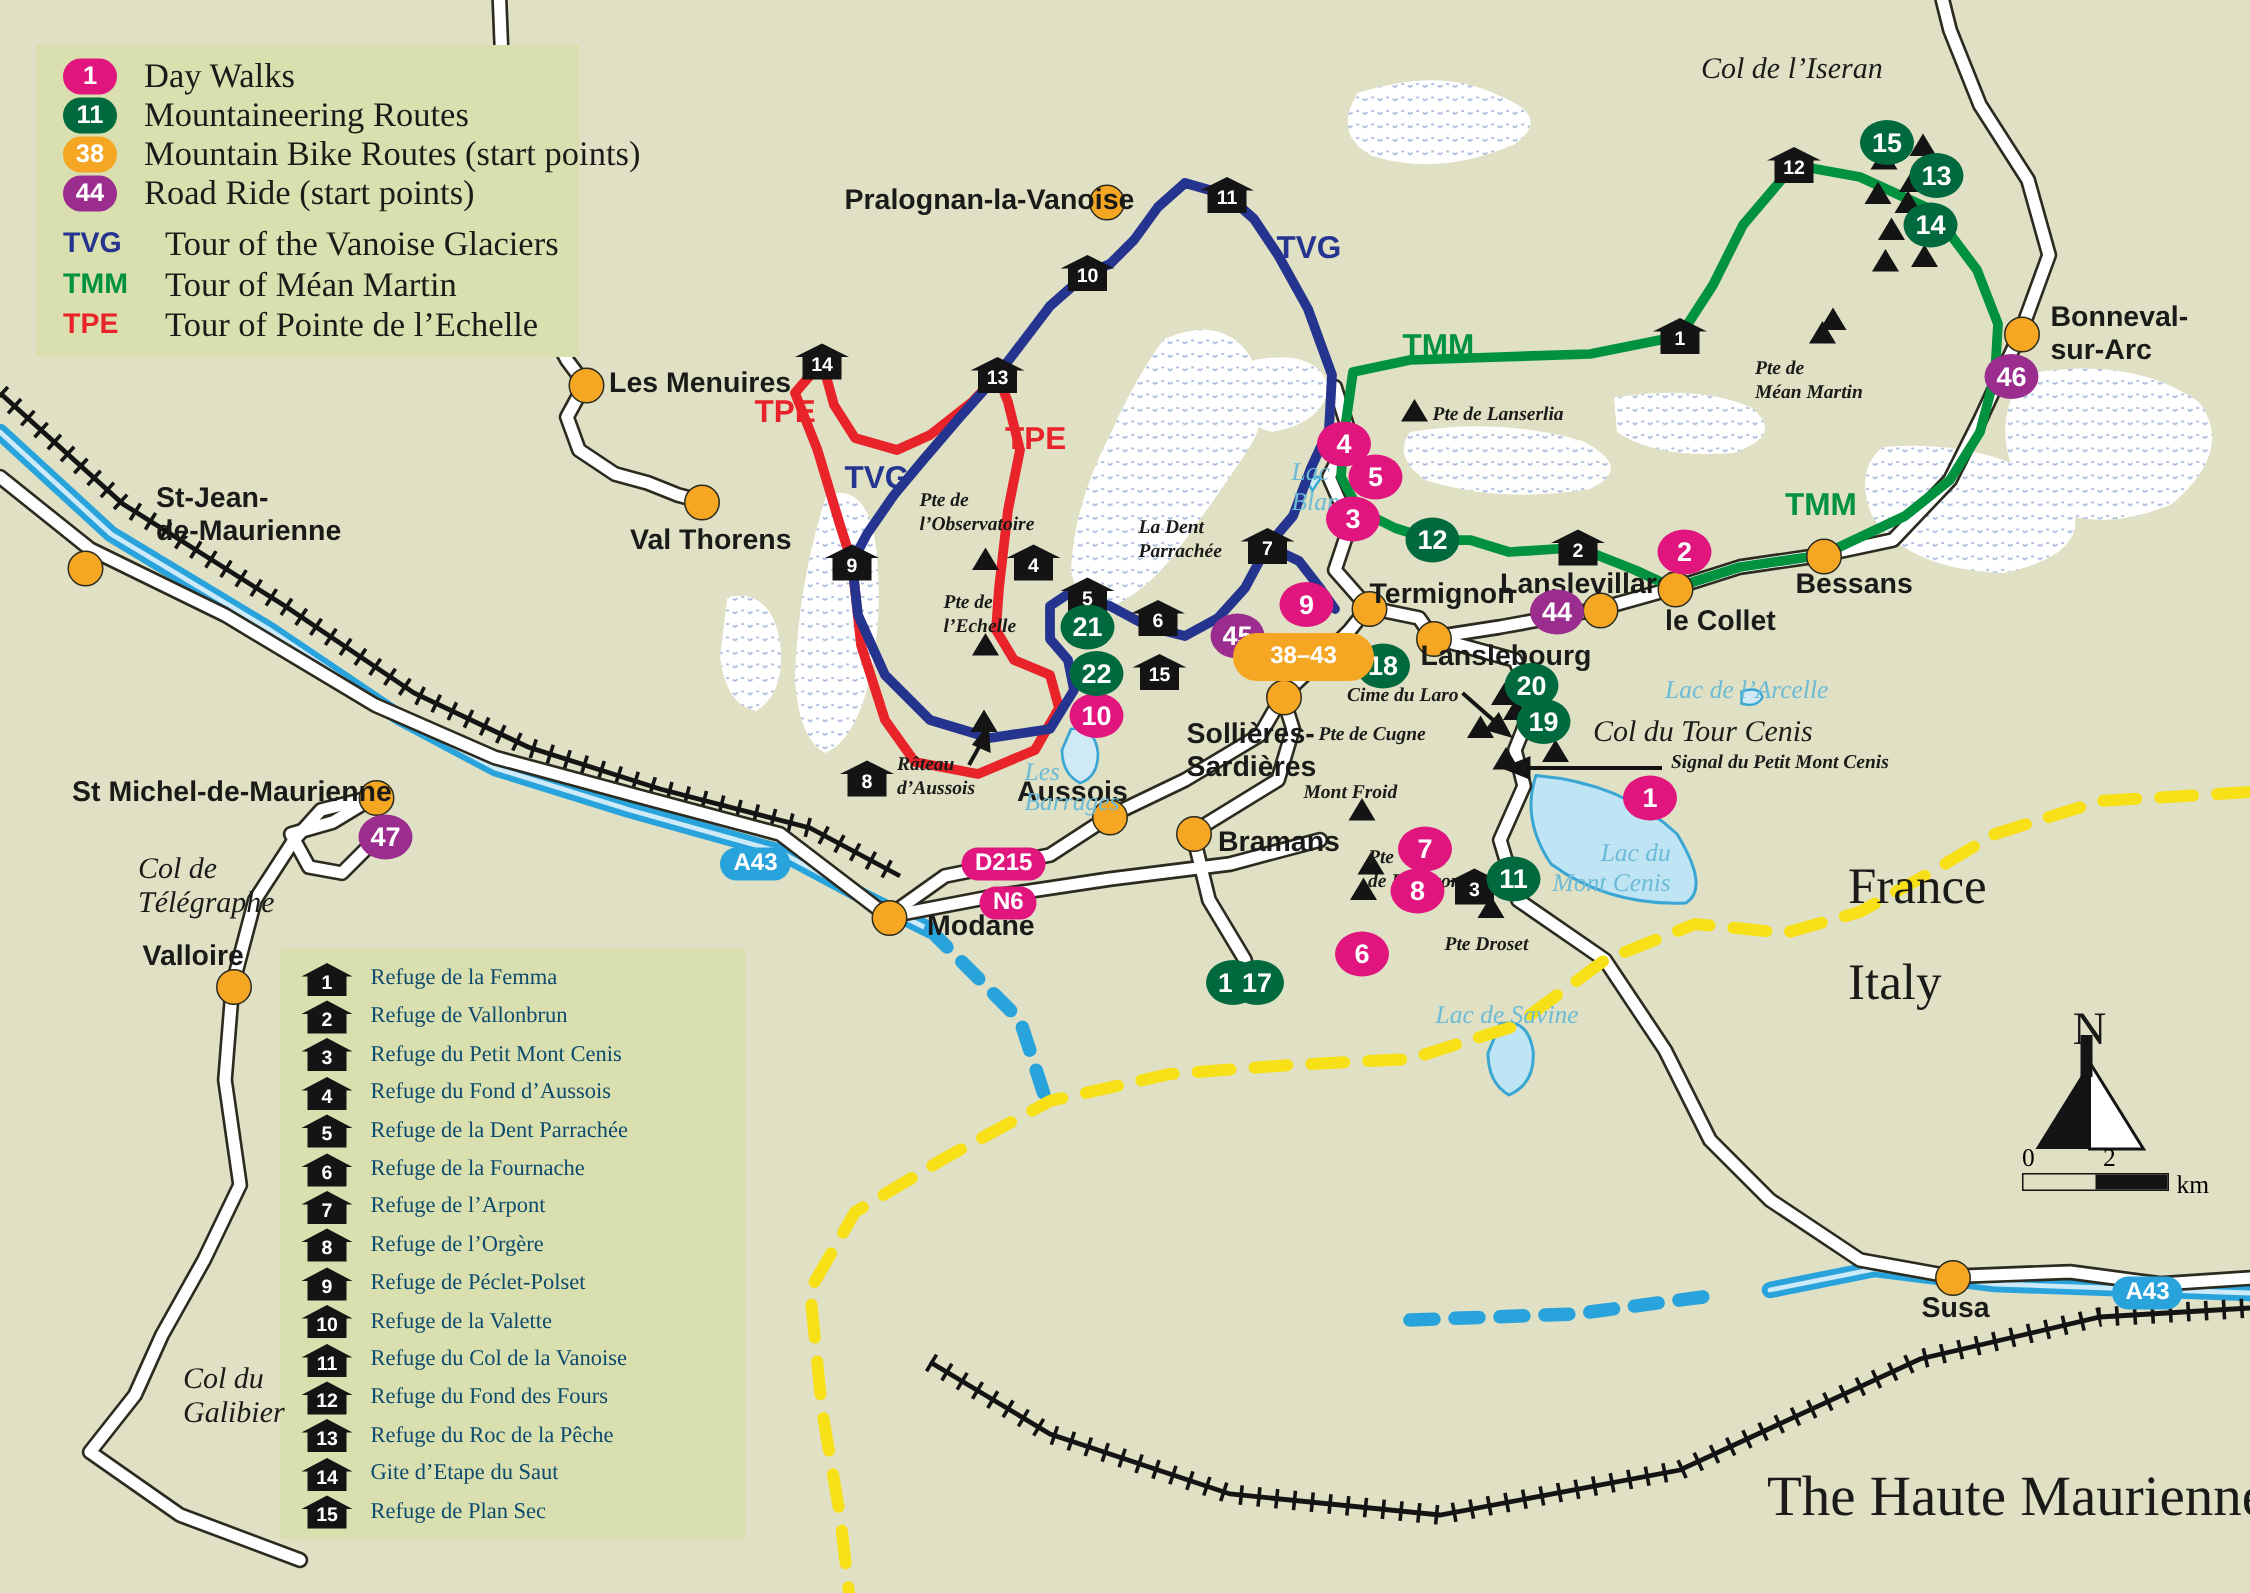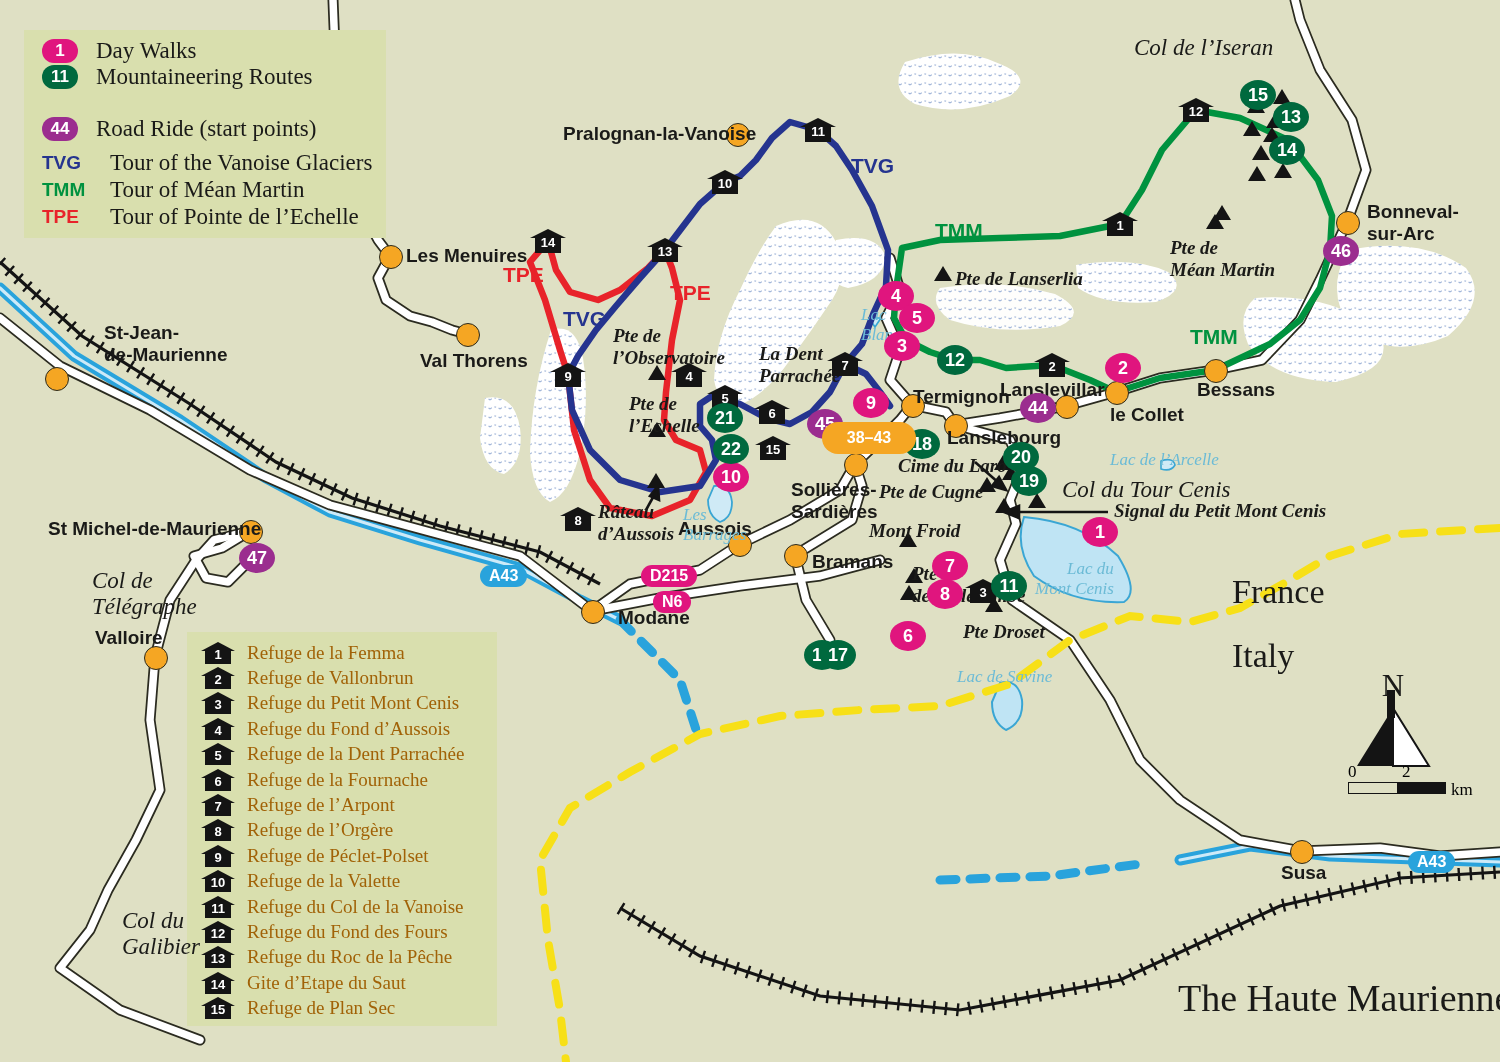--- a/index.html
+++ b/index.html
@@ -14,21 +14,21 @@
 
   .leg-row{position:absolute;display:flex;align-items:center;height:26px;}
   .leg-label{font-size:23px;color:#1a1a18;white-space:nowrap;font-family:"Liberation Serif",serif;}
   .leg-badge{width:36px;height:24px;border-radius:12px;color:#fff;font-weight:bold;
              font-size:17px;display:flex;align-items:center;justify-content:center;
              margin-right:18px;font-family:"Liberation Sans",sans-serif;}
   .leg-code{width:54px;font-weight:bold;font-size:19px;margin-right:14px;
             font-family:"Liberation Sans",sans-serif;}
 
   .ref-row{position:absolute;display:flex;align-items:center;left:14px;height:25px;}
-  .ref-label{font-size:19px;color:#a16207;white-space:nowrap;font-family:"Liberation Serif",serif;}
+  .ref-label{font-size:15px;color:#0c4a6e;white-space:nowrap;font-family:"Liberation Serif",serif;}
   .hut{position:relative;width:34px;height:22px;margin-right:12px;flex:0 0 34px;}
   .hut .body{position:absolute;left:4px;bottom:0;width:26px;height:15px;background:#141414;}
   .hut .roof{position:absolute;left:0;top:0;width:0;height:0;
              border-left:17px solid transparent;border-right:17px solid transparent;
              border-bottom:9px solid #141414;}
   .hut .num{position:absolute;left:0;top:5px;width:34px;text-align:center;color:#fff;
             font-size:13px;font-weight:bold;line-height:16px;
             font-family:"Liberation Sans",sans-serif;z-index:2;}
 
   
@@ -48,23 +48,23 @@
 
   .town{position:absolute;width:22px;height:22px;border-radius:50%;background:#f5a623;
         border:1.6px solid #2b2b20;margin-left:-11px;margin-top:-11px;}
 
   .peak{position:absolute;width:0;height:0;border-left:9px solid transparent;
         border-right:9px solid transparent;border-bottom:15px solid #141414;
         margin-left:-9px;margin-top:-15px;}
 
   .lbl{position:absolute;white-space:pre;color:#1a1a18;}
   .t-town{font-family:"Liberation Sans",sans-serif;font-weight:bold;font-size:19px;}
-  .t-peak{font-family:"Liberation Serif",serif;font-style:italic;font-weight:bold;font-size:19px;}
+  .t-peak{font-family:"Liberation Serif",serif;font-style:italic;font-weight:bold;font-size:13px;}
   .t-water{font-family:"Liberation Serif",serif;font-style:italic;font-size:17px;color:#6cbbd6;}
-  .t-col{font-family:"Liberation Serif",serif;font-style:italic;font-size:23px;color:#1a1a18;}
+  .t-col{font-family:"Liberation Serif",serif;font-style:italic;font-size:20px;color:#1a1a18;}
   .t-country{font-family:"Liberation Serif",serif;font-size:34px;color:#1a1a18;}
   .t-title{font-family:"Liberation Serif",serif;font-size:38px;color:#1a1a18;}
   .t-route{font-family:"Liberation Sans",sans-serif;font-weight:bold;font-size:21px;}
 
   .roadtag{position:absolute;border-radius:11px;color:#fff;font-weight:bold;
            font-size:16px;height:22px;display:flex;align-items:center;justify-content:center;
            padding:0 9px;font-family:"Liberation Sans",sans-serif;margin-top:-11px;}
 
   
   #compass{position:absolute;left:1348px;top:668px;width:90px;height:110px;}
@@ -237,20 +237,24 @@
   </svg>
 
   <div class="panel" id="legend-panel">
       <div class="leg-row" style="left: 18px; top: 8px;">
         <div class="leg-badge" style="background: rgb(224, 21, 126);">1</div>
         <div class="leg-label">Day Walks</div>
       </div>
       <div class="leg-row" style="left: 18px; top: 34px;">
         <div class="leg-badge" style="background: rgb(0, 105, 62);">11</div>
         <div class="leg-label">Mountaineering Routes</div>
+      </div>
+      <div class="leg-row" style="left: 18px; top: 60px;">
+        <div class="leg-badge" style="background: rgb(245, 166, 35);">38</div>
+        <div class="leg-label">Mountain Bike Routes (start points)</div>
       </div>
       <div class="leg-row" style="left: 18px; top: 86px;">
         <div class="leg-badge" style="background: rgb(155, 45, 143);">44</div>
         <div class="leg-label">Road Ride (start points)</div>
       </div>
       <div class="leg-row" style="left: 18px; top: 120px;">
         <div class="leg-code" style="color: rgb(37, 52, 143);">TVG</div>
         <div class="leg-label">Tour of the Vanoise Glaciers</div>
       </div>
       <div class="leg-row" style="left: 18px; top: 147px;">

